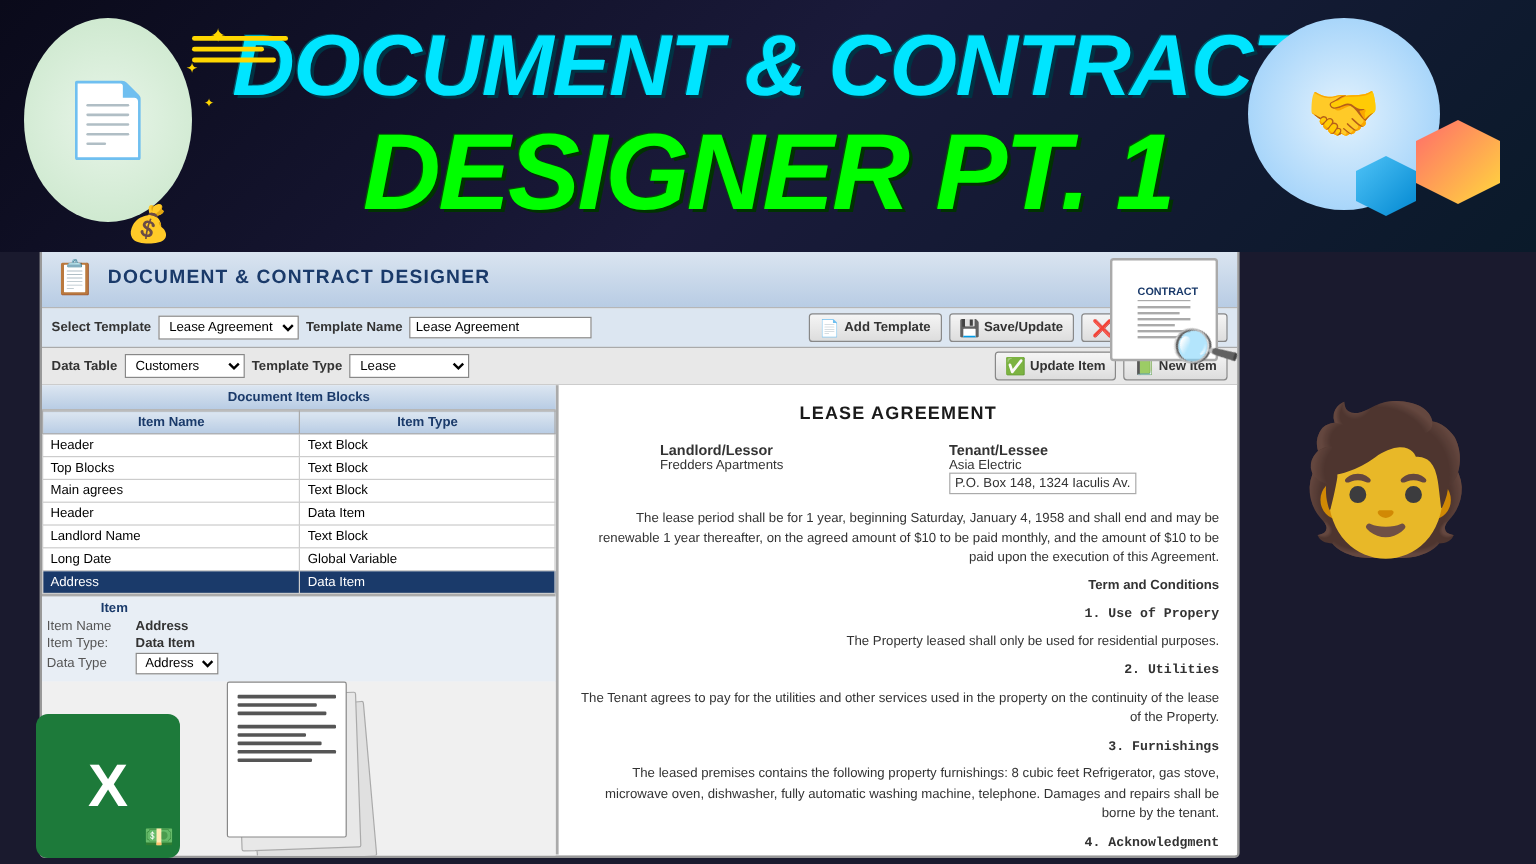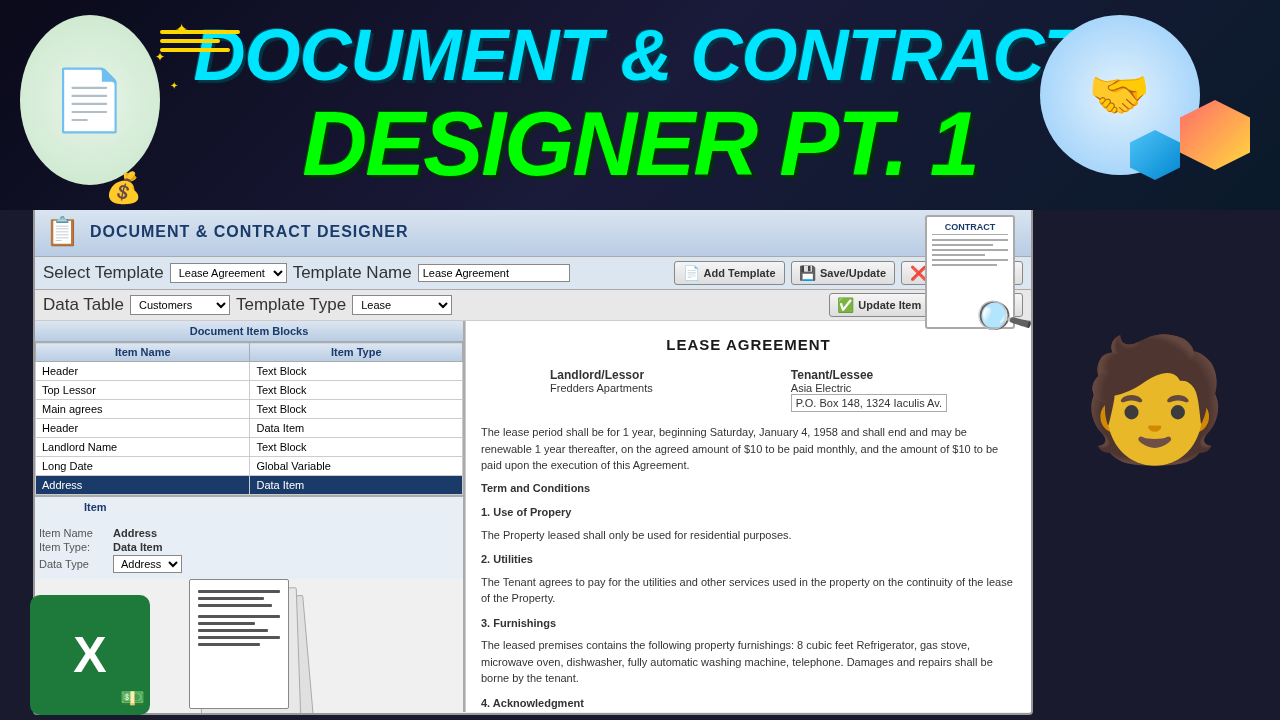--- a/index.html
+++ b/index.html
@@ -131,23 +131,23 @@
     
     .toolbar {
       background: #dce6f1;
       border-bottom: 1px solid #aaa;
       padding: 4px 8px;
       display: flex;
       align-items: center;
       gap: 6px;
     }
     .toolbar-label {
-      font-size: 17px;
-      color: #333;
-      font-weight: normal;
+      font-size: 11px;
+      color: #333;
+      font-weight: bold;
     }
     .toolbar-select {
       font-size: 11px;
       padding: 2px 4px;
       border: 1px solid #888;
       background: white;
       min-width: 100px;
     }
     .toolbar-input {
       font-size: 11px;
@@ -295,24 +295,26 @@
       min-width: 120px;
     }
 
     .doc-body {
       font-size: 11px;
       color: #333;
       line-height: 1.5;
     }
     .doc-body p {
       margin-bottom: 6px;
+      text-align: right;
     }
     .doc-body .section-title {
       font-weight: bold;
       margin-top: 8px;
+      font-family: Liberation Mono, monospace;
     }
 
     
     .sparkle {
       position: absolute;
       color: #ffd700;
       font-size: 20px;
       z-index: 11;
     }
 
@@ -432,21 +434,21 @@
             <th>Item Name</th>
             <th>Item Type</th>
           </tr>
         </thead>
         <tbody id="items-tbody">
         <tr>
       <td>Header</td>
       <td>Text Block</td>
     </tr>
             <tr>
-      <td>Top Lessor</td>
+      <td>Top Blocks</td>
       <td>Text Block</td>
     </tr>
             <tr>
       <td>Main agrees</td>
       <td>Text Block</td>
     </tr>
             <tr>
       <td>Header</td>
       <td>Data Item</td>
     </tr>
@@ -459,21 +461,21 @@
       <td>Global Variable</td>
     </tr>
             <tr class="selected">
       <td>Address</td>
       <td>Data Item</td>
     </tr>
           </tbody>
       </table>
 
       <div style="background:#e8eef5;border-top:2px solid #aaa;padding:4px;">
-        <div style="font-size:11px;font-weight:bold;color:#1a3a6a;margin-bottom:14px;padding-left:45px;">Item</div>
+        <div style="font-size:11px;font-weight:bold;color:#1a3a6a;margin-bottom:3px;padding-left:45px;">Item</div>
         <div class="detail-row">
           <span class="detail-label">Item Name</span>
           <span class="detail-value">Address</span>
         </div>
         <div class="detail-row">
           <span class="detail-label">Item Type:</span>
           <span class="detail-value">Data Item</span>
         </div>
         <div class="detail-row">
           <span class="detail-label">Data Type</span>
@@ -537,21 +539,21 @@
       </div>
 
     </div>
   </div>
 </div>
 
 <div style="position:absolute;right:50px;top:330px;z-index:8;font-size:120px;opacity:0.9;">
   🧑
 </div>
 
-<div style="position:absolute;right:265px;top:215px;z-index:7;background:white;border:2px solid #aaa;padding:5px;width:90px;height:114px;border-radius:3px;">
+<div style="position:absolute;right:265px;top:215px;z-index:7;background:white;border:2px solid #aaa;padding:21px;width:90px;height:86px;border-radius:3px;">
   <div style="font-size:9px;font-weight:bold;text-align:center;color:#1a3a6a;border-bottom:1px solid #aaa;padding-bottom:2px;margin-bottom:4px;">CONTRACT</div>
   <div style="height:2px;background:#aaa;margin-bottom:3px;"></div>
   <div style="height:2px;background:#aaa;margin-bottom:3px;width:80%;"></div>
   <div style="height:2px;background:#aaa;margin-bottom:3px;"></div>
   <div style="height:2px;background:#aaa;margin-bottom:3px;width:70%;"></div>
   <div style="height:2px;background:#aaa;margin-bottom:3px;"></div>
   <div style="height:2px;background:#aaa;margin-bottom:3px;width:85%;"></div>
 
   <div style="position:absolute;bottom:-15px;right:-15px;font-size:40px;transform:rotate(-30deg);">🔍</div>
 </div>

